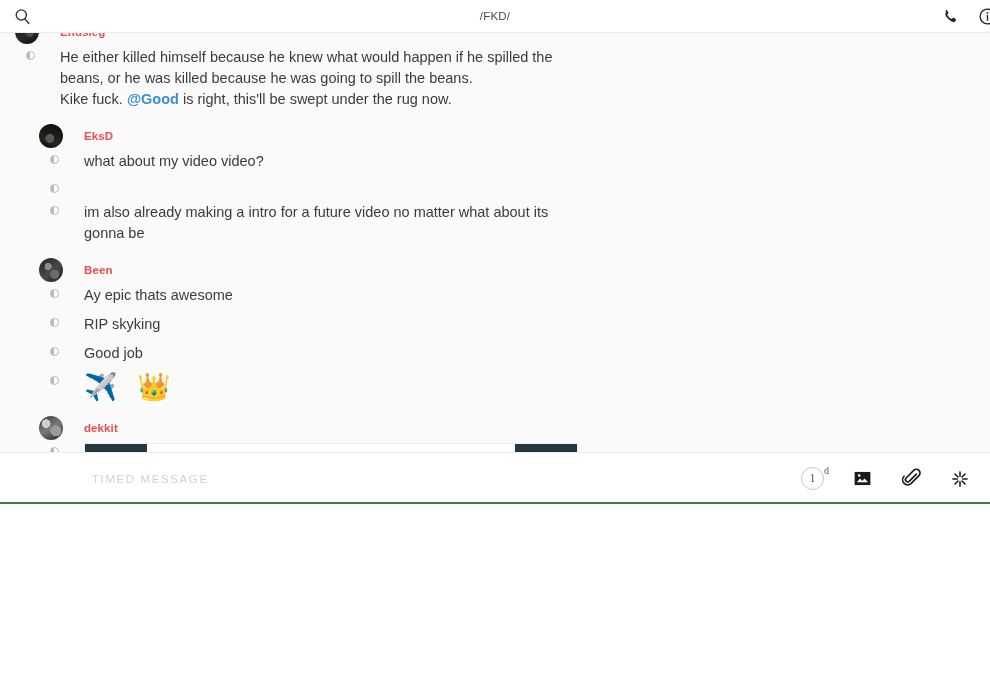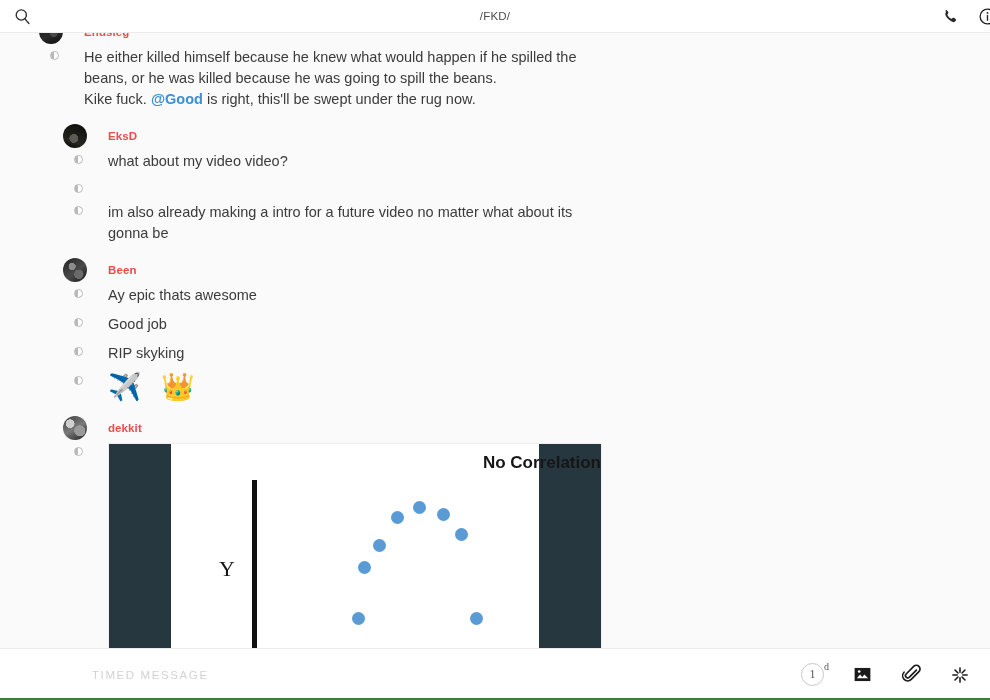--- a/index.html
+++ b/index.html
@@ -8,21 +8,21 @@
     width: 990px;
     height: 700px;
     overflow: hidden;
     background: #ffffff;
     font-family: "Liberation Sans", sans-serif;
   }
 
   #app {
     position: relative;
     width: 990px;
-    height: 700px;
+    height: 504px;
     background: #fafafa;
     display: flex;
     flex-direction: column;
   }
 
   
   .header {
     position: relative;
     height: 33px;
     min-height: 33px;
@@ -61,21 +61,20 @@
     cursor: pointer;
     color: #333;
   }
 
   
   .chat-scroll {
     position: relative;
     flex: 1 1 auto;
     overflow: hidden;
     background: #fafafa;
-    padding-left: 24px;
   }
   .chat-inner {
     padding: 0 0 4px 0;
   }
 
   .group {
     position: relative;
     padding-top: 0px;
   }
   .group + .group { margin-top: 11px; margin-left: 24px; }
@@ -365,27 +364,27 @@
           <div class="msg-row">
             <div class="msg-status">
               <span class="status-glyph"></span>
             </div>
             <div class="msg-body">Ay epic thats awesome</div>
           </div>
           <div class="msg-row">
             <div class="msg-status">
               <span class="status-glyph"></span>
             </div>
+            <div class="msg-body">RIP skyking</div>
+          </div>
+          <div class="msg-row">
+            <div class="msg-status">
+              <span class="status-glyph"></span>
+            </div>
             <div class="msg-body">Good job</div>
-          </div>
-          <div class="msg-row">
-            <div class="msg-status">
-              <span class="status-glyph"></span>
-            </div>
-            <div class="msg-body">RIP skyking</div>
           </div>
           <div class="msg-row">
             <div class="msg-status">
               <span class="status-glyph"></span>
             </div>
             <div class="msg-body emoji-line">✈️ 👑</div>
           </div>
         </div>
         <div class="group">
           <div class="group-head">

